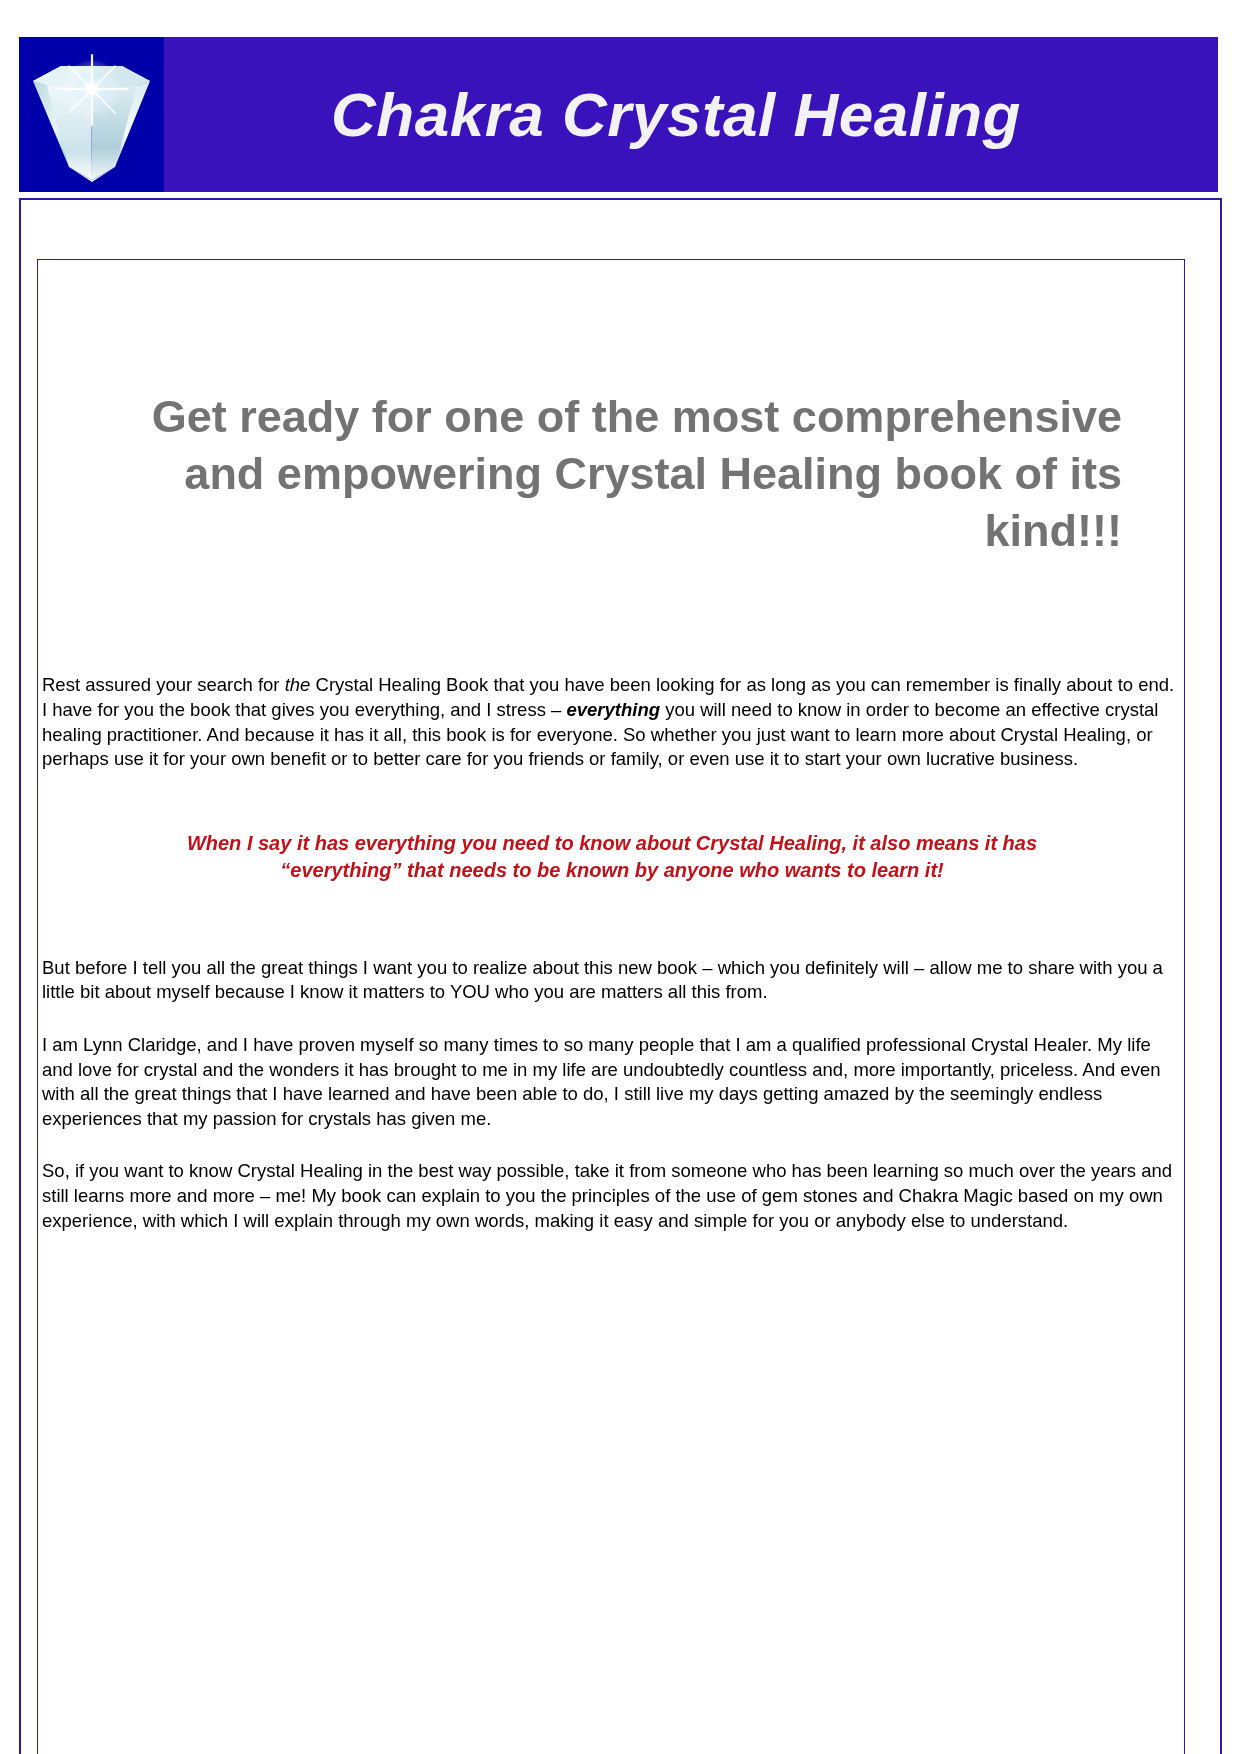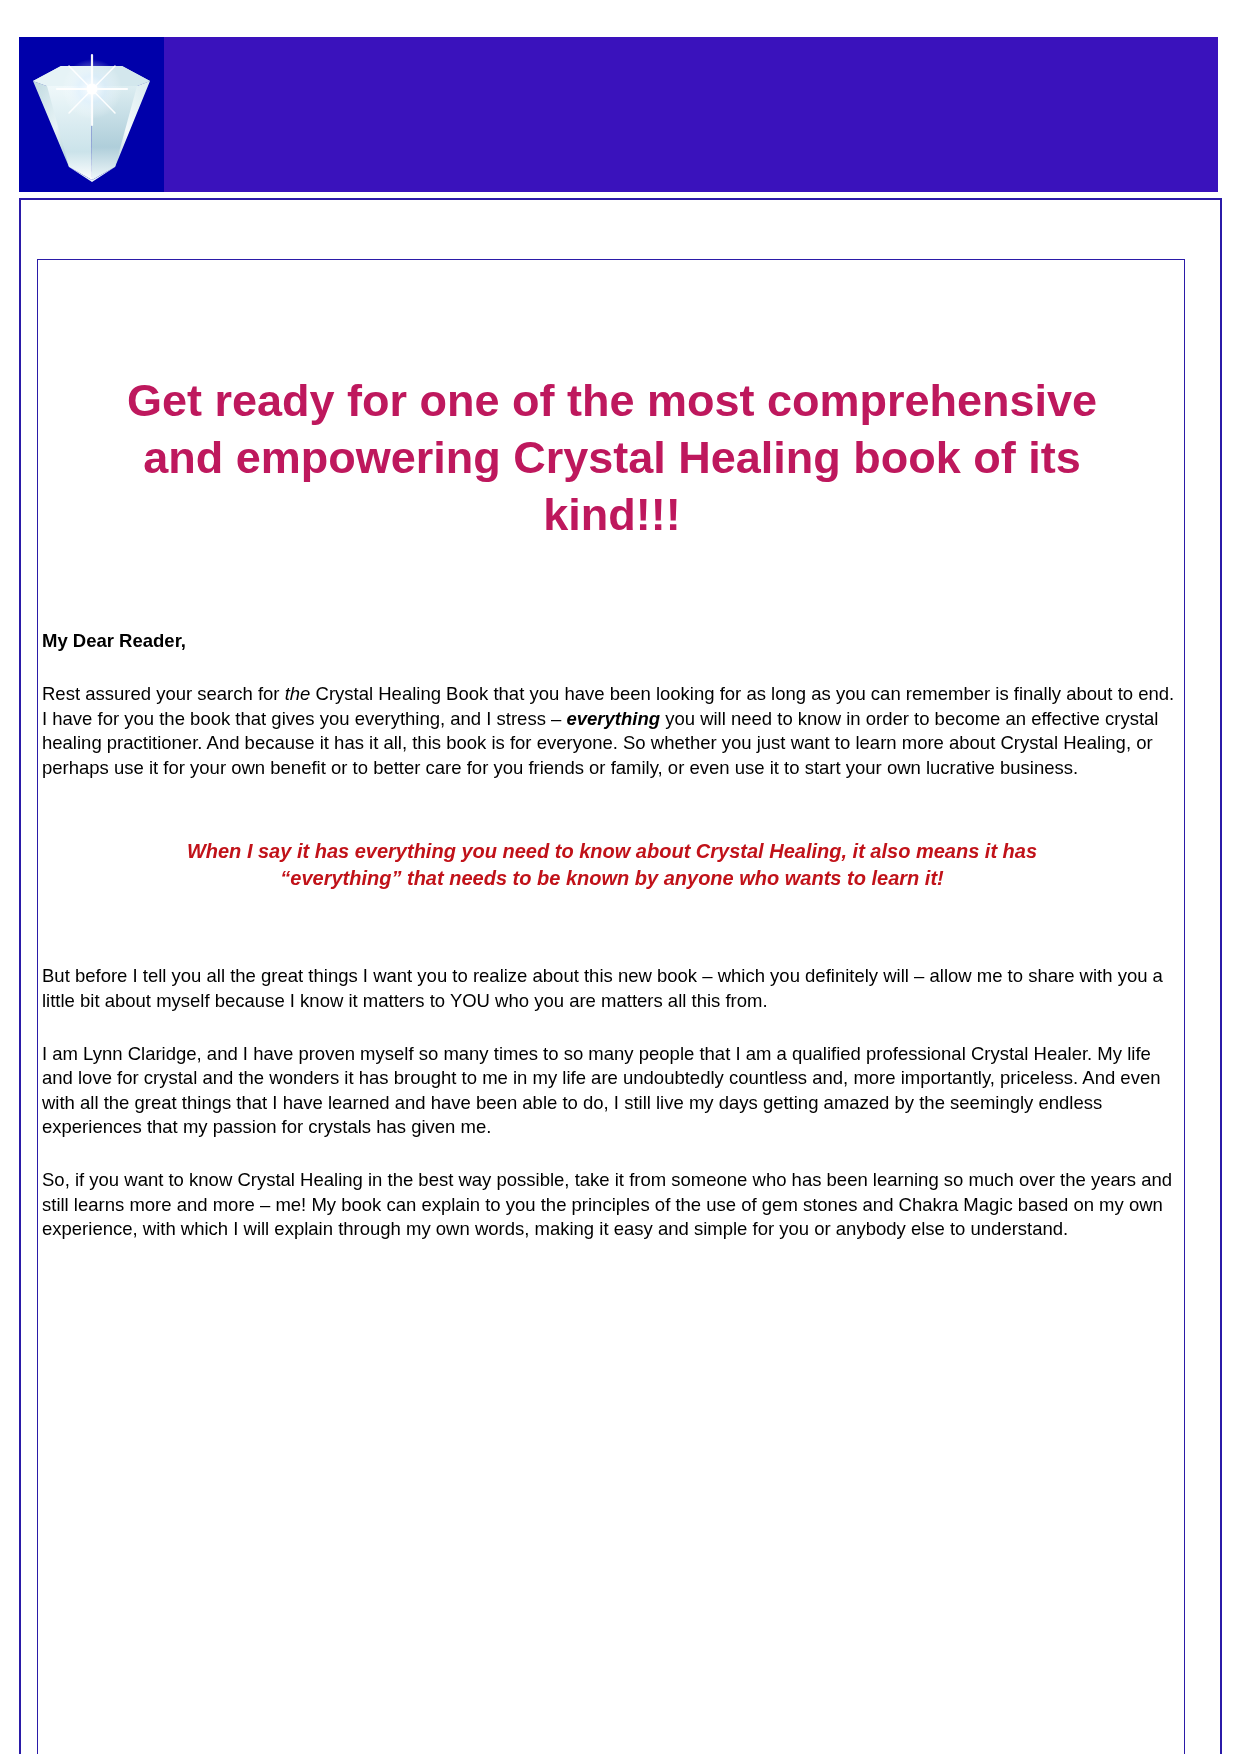--- a/index.html
+++ b/index.html
@@ -72,26 +72,26 @@
     border-bottom: none;
     background: #ffffff;
     padding: 0;
   }
   .inner-pad {
     padding: 0 2px 0 4px;
   }
 
   
   .headline {
-    color: #be185d;
+    color: #737373;
     font-weight: bold;
     font-size: 45px;
     line-height: 1.27;
-    text-align: center;
-    margin: 0;
+    text-align: right;
+    margin: 16px;
     padding: 112px 44px 0 44px;
     font-family: "Liberation Sans", sans-serif;
   }
 
   
   .body-wrap {
     padding: 0 0 0 0;
     margin-top: 86px;
   }
   p.body-text, p.sub-head {
@@ -170,32 +170,32 @@
       <circle cx="73" cy="52" r="30" fill="url(#spark)"></circle>
       <g stroke="#FFFFFF" stroke-linecap="round" opacity="0.95">
         <line x1="73" y1="18" x2="73" y2="88" stroke-width="2.2"></line>
         <line x1="38" y1="52" x2="108" y2="52" stroke-width="2.2"></line>
         <line x1="50" y1="29" x2="96" y2="76" stroke-width="1.5"></line>
         <line x1="96" y1="29" x2="50" y2="76" stroke-width="1.5"></line>
       </g>
       <circle cx="73" cy="52" r="5.5" fill="#FFFFFF"></circle>
     </svg>
   </div>
+  <div class="banner-title">Chakra Crystal Healing</div>
 </div>
 
 <div class="outer-frame"></div>
 
 <div class="inner-frame">
   <div class="inner-pad">
 
     <h1 class="headline">Get ready for one of the most comprehensive and empowering Crystal Healing book of its kind!!!</h1>
 
     <div class="body-wrap">
 
-      <p class="sub-head">My Dear Reader,</p>
 
       <div class="gap-sm"></div>
 
       <p class="body-text"><span>Rest assured your search for </span><em class="it">the</em><span> Crystal Healing Book that you have been looking for as long as you can remember is finally about to end. I have for you the book that gives you everything, and I stress – </span><strong class="bi">everything</strong><span> you will need to know in order to become an effective crystal healing practitioner. And because it has it all, this book is for everyone. So whether you just want to learn more about Crystal Healing, or perhaps use it for your own benefit or to better care for you friends or family, or even use it to start your own lucrative business.</span></p>
 
       <div class="gap-lg"></div>
 
       <p class="callout">When I say it has everything you need to know about Crystal Healing, it also means it has “everything” that needs to be known by anyone who wants to learn it!</p>
 
       <div class="gap-md"></div>

